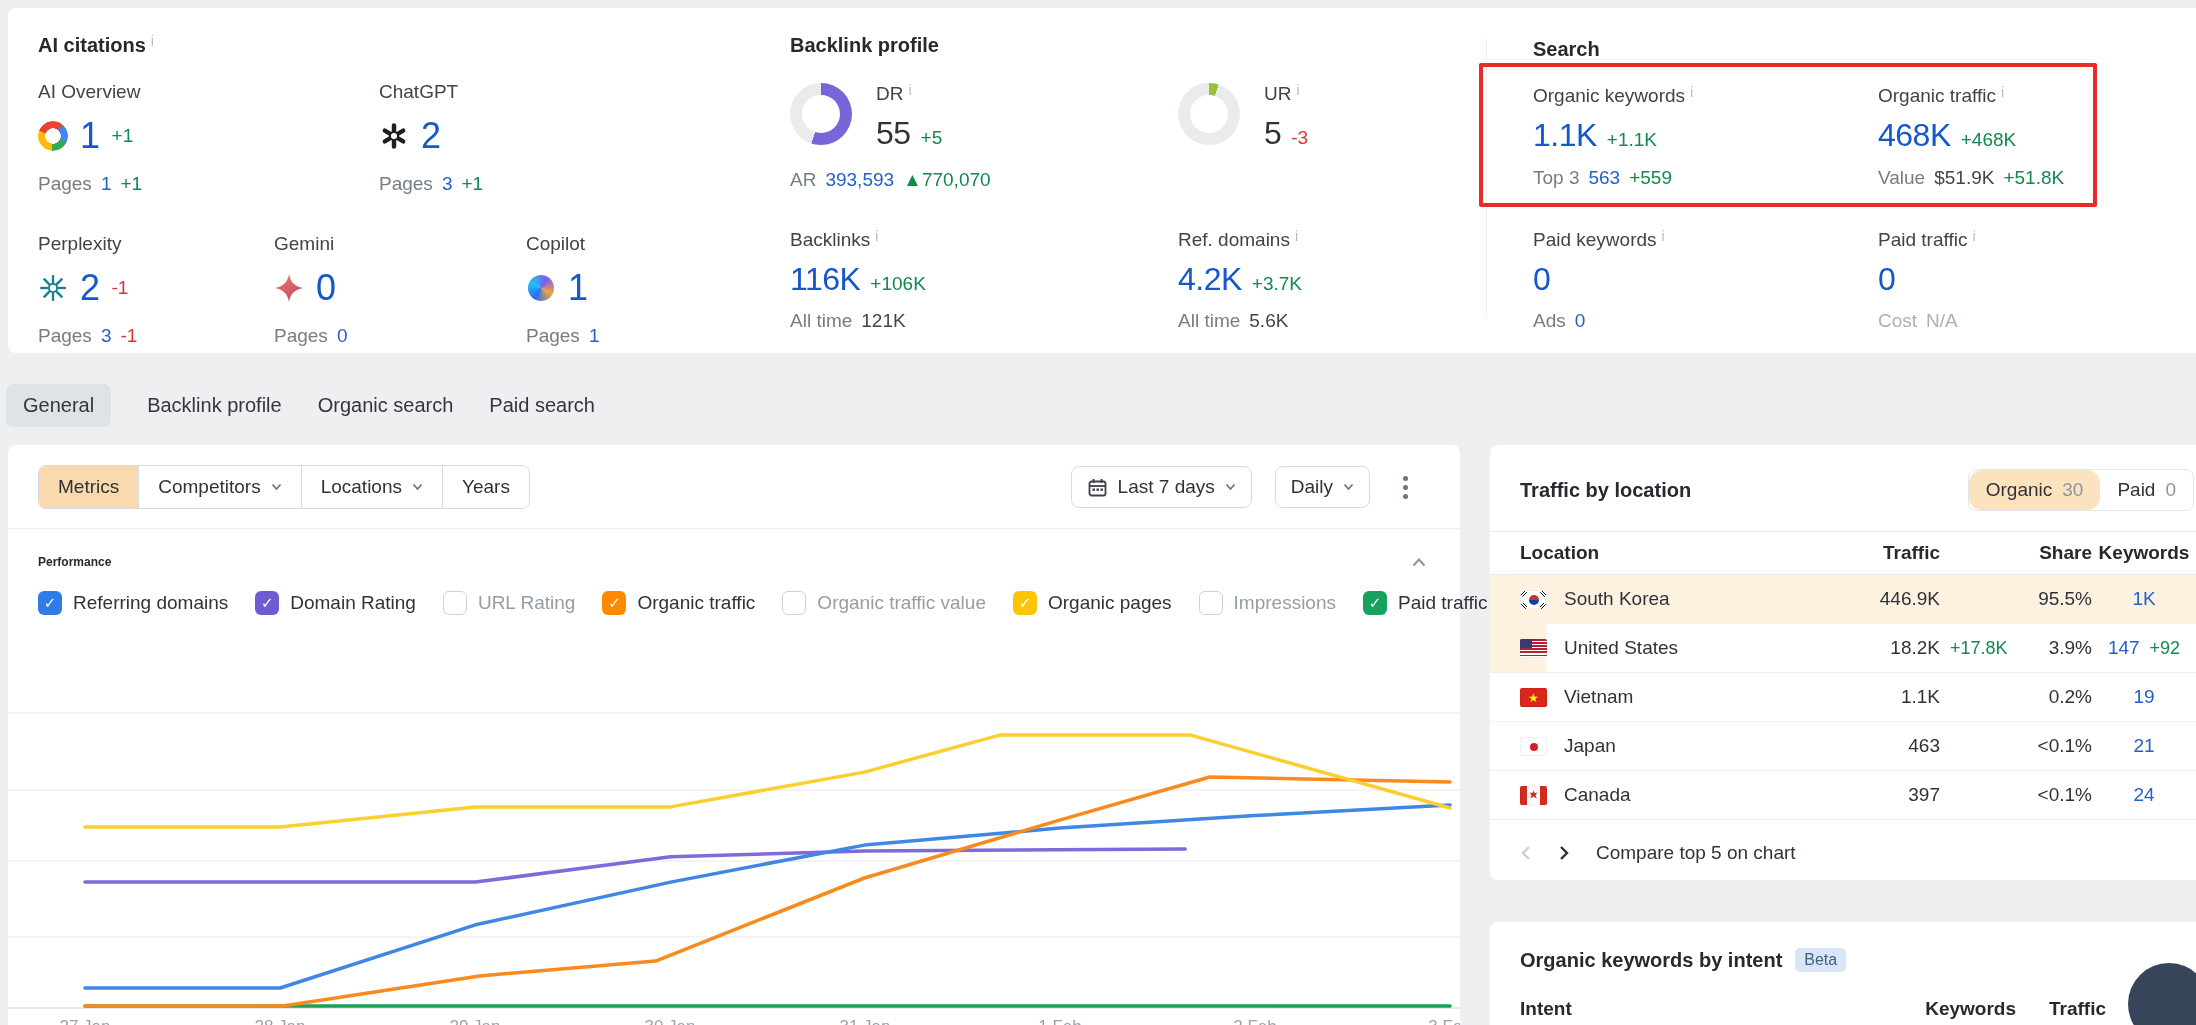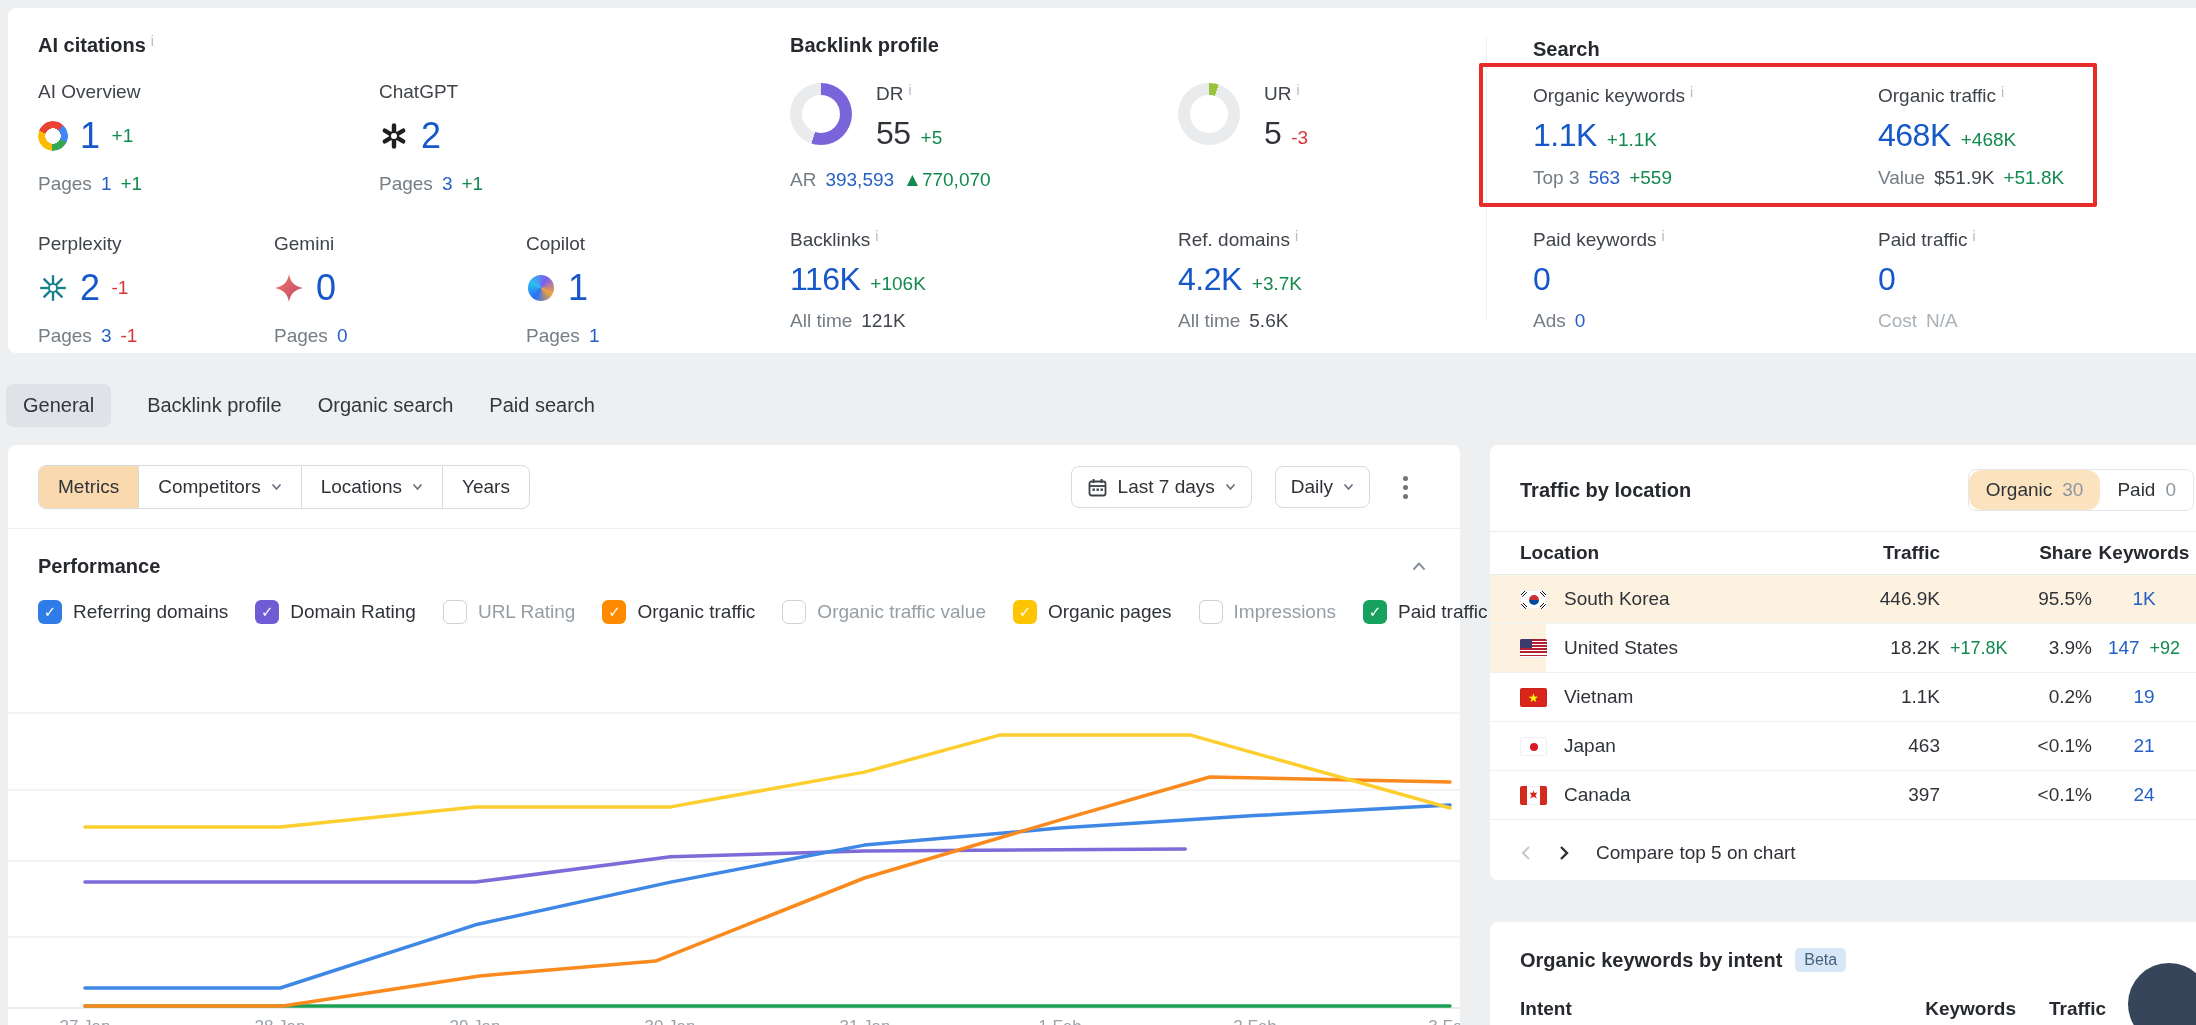--- a/index.html
+++ b/index.html
@@ -77,21 +77,21 @@
   .seg-group { display:flex; border:1px solid #d7dbe0; border-radius:8px; overflow:hidden; background:#fff; }
   .seg { display:flex; align-items:center; gap:10px; padding:10px 19px; font-size:19px; color:#2f3338; border-left:1px solid #d7dbe0; cursor:pointer; }
   .seg:first-child { border-left:none; }
   .seg.active { background:#f9d9ad; }
   .right-controls { display:flex; align-items:center; gap:23px; }
   .btn { display:flex; align-items:center; gap:10px; border:1px solid #d7dbe0; border-radius:8px; padding:9px 15px; font-size:19px; color:#2f3338; background:#fff; cursor:pointer; }
   .kebab { display:flex; flex-direction:column; gap:4px; padding:6px 10px; cursor:pointer; }
   .kebab i { width:5px; height:5px; border-radius:50%; background:#6e757d; }
 
   .perf-head { display:flex; justify-content:space-between; align-items:center; padding:26px 34px 0 30px; }
-  .perf-title { font-size:20px; font-weight:700; color:#26292e; }
+  .perf-title { font-size:12px; font-weight:700; color:#26292e; }
   .cb-row { display:flex; align-items:center; padding:0 30px; margin-top:22px; gap:27px; flex-wrap:nowrap; }
   .cb-item { display:flex; align-items:center; gap:11px; cursor:pointer; white-space:nowrap; }
   .cb-box { width:24px; height:24px; border-radius:6px; border:1.5px solid #ccd2d8; background:#fff;
     display:flex; align-items:center; justify-content:center; color:#fff; font-size:15px; font-weight:700; }
   .cb-box.on { border:none; }
   .cb-label { color:#959da5; }
   .cb-label.on { color:#2f3338; }
 
   #chart-wrap { position:absolute; left:0; top:185px; width:1452px; height:395px; overflow:hidden; }
 

